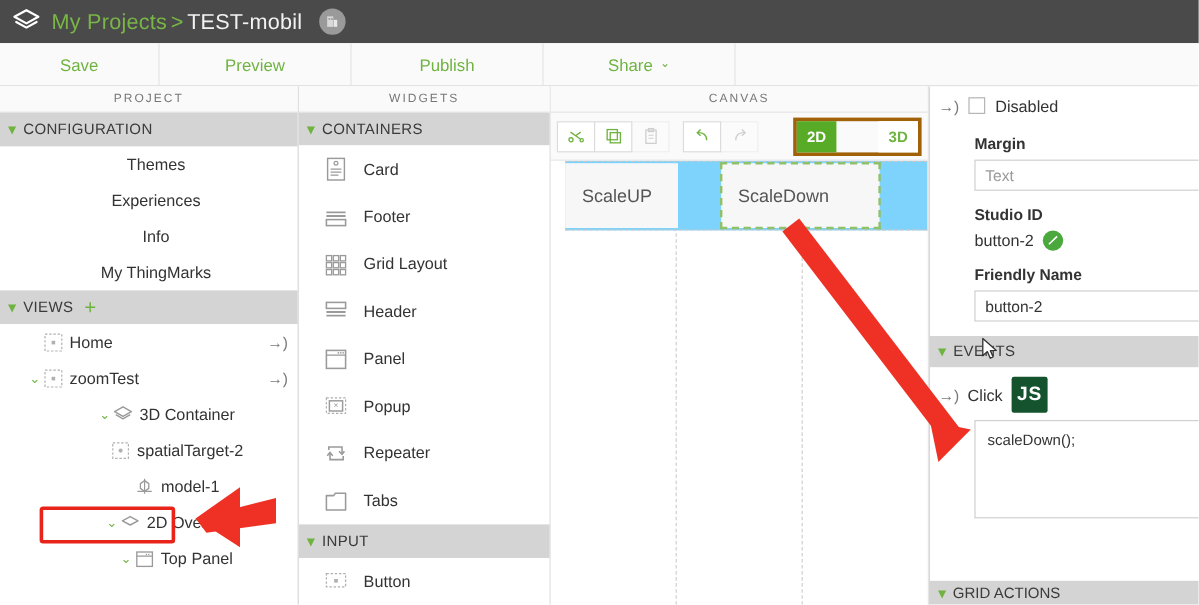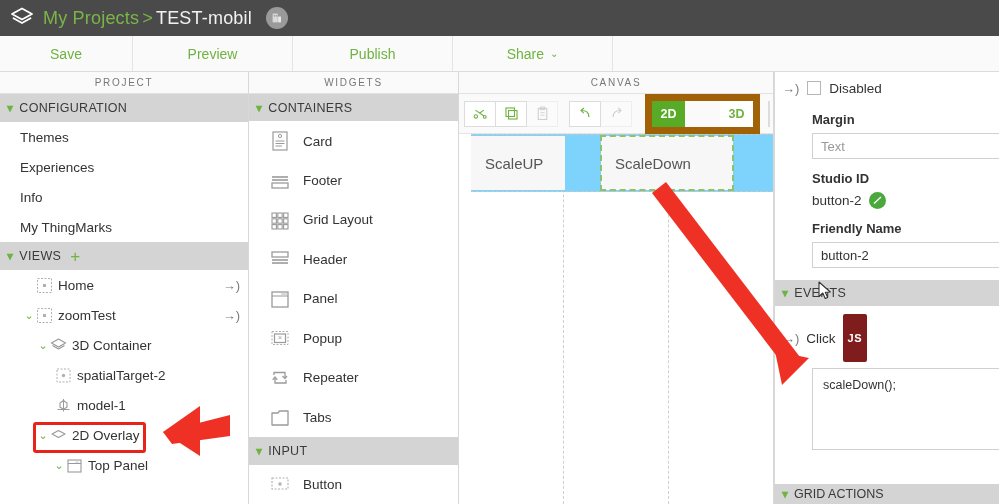--- a/index.html
+++ b/index.html
@@ -61,21 +61,21 @@
   .chev { color: #6fb340; font-size: 12px; font-weight: bold; line-height: 1; }
   .plus { color: #6fb340; font-size: 17px; line-height: 1; margin-left: 3px; font-weight: 300;}
 
   
   .project-panel {
     width: 249px; background: #fff; border-right: 1px solid #d8d8d8;
     display: flex; flex-direction: column; position: relative;
   }
   .tree-row {
     height: 30px; display: flex; align-items: center; font-size: 13.5px;
-    color: #333; cursor: pointer; position: relative; padding-right: 8px;
+    color: #333; cursor: pointer; position: relative; padding-right: 8px; justify-content: center;
   }
   .tree-row .lbl { white-space: nowrap; }
   .tree-row .goto {
     margin-left: auto; color: #7a7a7a; font-size: 13px;
   }
   .tree-chev { color: #6fb340; font-size: 11px; width: 14px; flex: 0 0 14px; text-align: center; }
   .tree-ico { width: 17px; height: 17px; flex: 0 0 17px; margin-right: 5px; }
 
   
   .widgets-panel {
@@ -99,21 +99,21 @@
   }
   .tb-group { display: flex; align-items: center; }
   .tb-btn {
     width: 32px; height: 26px; border: 1px solid #dcdcdc; background: #fff;
     display: flex; align-items: center; justify-content: center; cursor: pointer;
     margin-right: -1px;
   }
   .tb-btn.disabled { opacity: .38; }
   .tb-sep { width: 1px; height: 24px; background: #cfcfcf; margin: 0 6px; }
   .seg {
-    display: flex; border: 7px solid #a16207; margin-left: 2px; gap: 35px;
+    display: flex; border: 3px solid #a16207; margin-left: 18px; gap: 35px;
   }
   .seg-btn {
     width: 33px; height: 26px; display: flex; align-items: center;
     justify-content: center; font-size: 12.5px; font-weight: bold;
     color: #6fb340; background: #fff; cursor: pointer;
   }
   .seg-btn.active { background: #58ab27; color: #fff; }
   .tb-green {
     width: 24px; height: 26px; border: 1px solid #dcdcdc; background: #fff;
     display: flex; align-items: center; justify-content: center; margin-left: 8px;
@@ -174,22 +174,22 @@
   .events-head {
     height: 26px; background: #d4d4d4; display: flex; align-items: center;
     padding-left: 8px; gap: 6px; font-size: 12.5px; color: #3a3a3a;
     letter-spacing: .3px; margin-top: 8px;
   }
   .event-row {
     display: flex; align-items: center; gap: 7px; padding: 8px 0 6px 8px;
     font-size: 13.5px; color: #333;
   }
   .js-badge {
-    background: #7f1d1d; color: #fff; font-size: 11px; font-weight: bold;
-    padding: 18px 5px; border-radius: 2px; letter-spacing: .5px;
+    background: #14532d; color: #fff; font-size: 16px; font-weight: bold;
+    padding: 6px 5px; border-radius: 2px; letter-spacing: .5px;
   }
   .code-box {
     margin-left: 38px; width: 230px; height: 82px; border: 1px solid #d0d0d0;
     background: #fff; padding: 9px 10px; font-size: 12.5px; color: #333;
   }
   .grid-actions-head {
     position: absolute; bottom: 0; left: 0; right: 0; height: 20px;
     background: #d4d4d4; display: flex; align-items: center;
     padding-left: 8px; gap: 6px; font-size: 12.5px; color: #3a3a3a;
     overflow: hidden;

